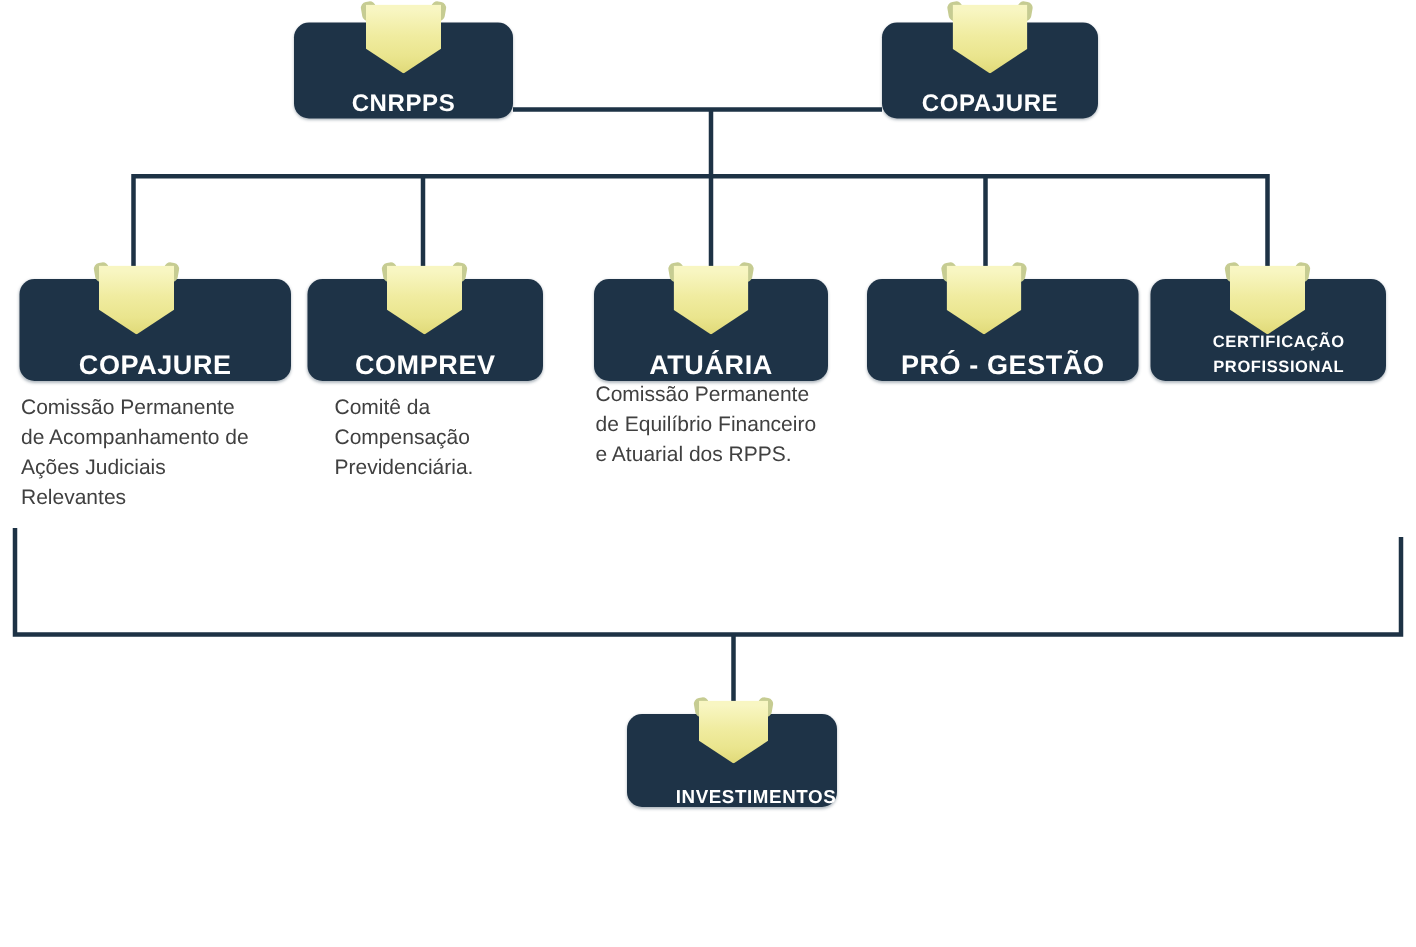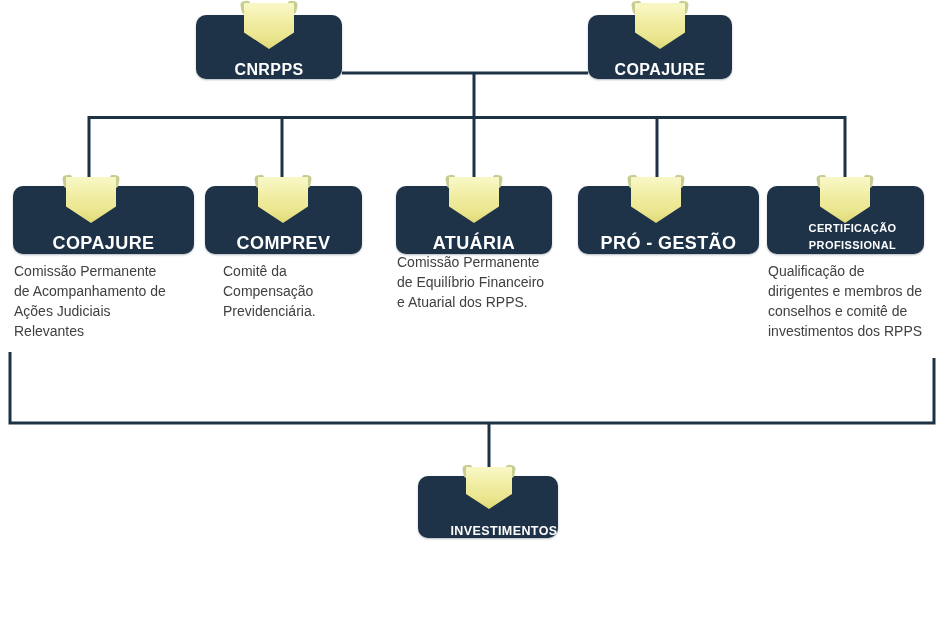--- a/index.html
+++ b/index.html
@@ -145,21 +145,20 @@
   </div>
 
   <div class="node" style="left:767px;top:186px;width:157px;height:68px">
     <span class="label lbl-two">CERTIFICAÇÃO PROFISSIONAL</span>
   </div>
   <div class="ribbon" style="left:820px;top:177px;width:50px;height:46px">
     <i class="curl l"></i>
     <i class="curl r"></i>
     <b class="rb"></b>
   </div>
-  <div class="desc" style="left:768px;top:261px;width:156px">Qualificação de dirigentes e membros de conselhos e comitê de investimentos dos RPPS</div>
 
   <div class="node" style="left:418px;top:476px;width:140px;height:62px">
     <span class="label lbl-sm">INVESTIMENTOS</span>
   </div>
   <div class="ribbon" style="left:466px;top:467px;width:46px;height:42px">
     <i class="curl l"></i>
     <i class="curl r"></i>
     <b class="rb"></b>
   </div>
 

